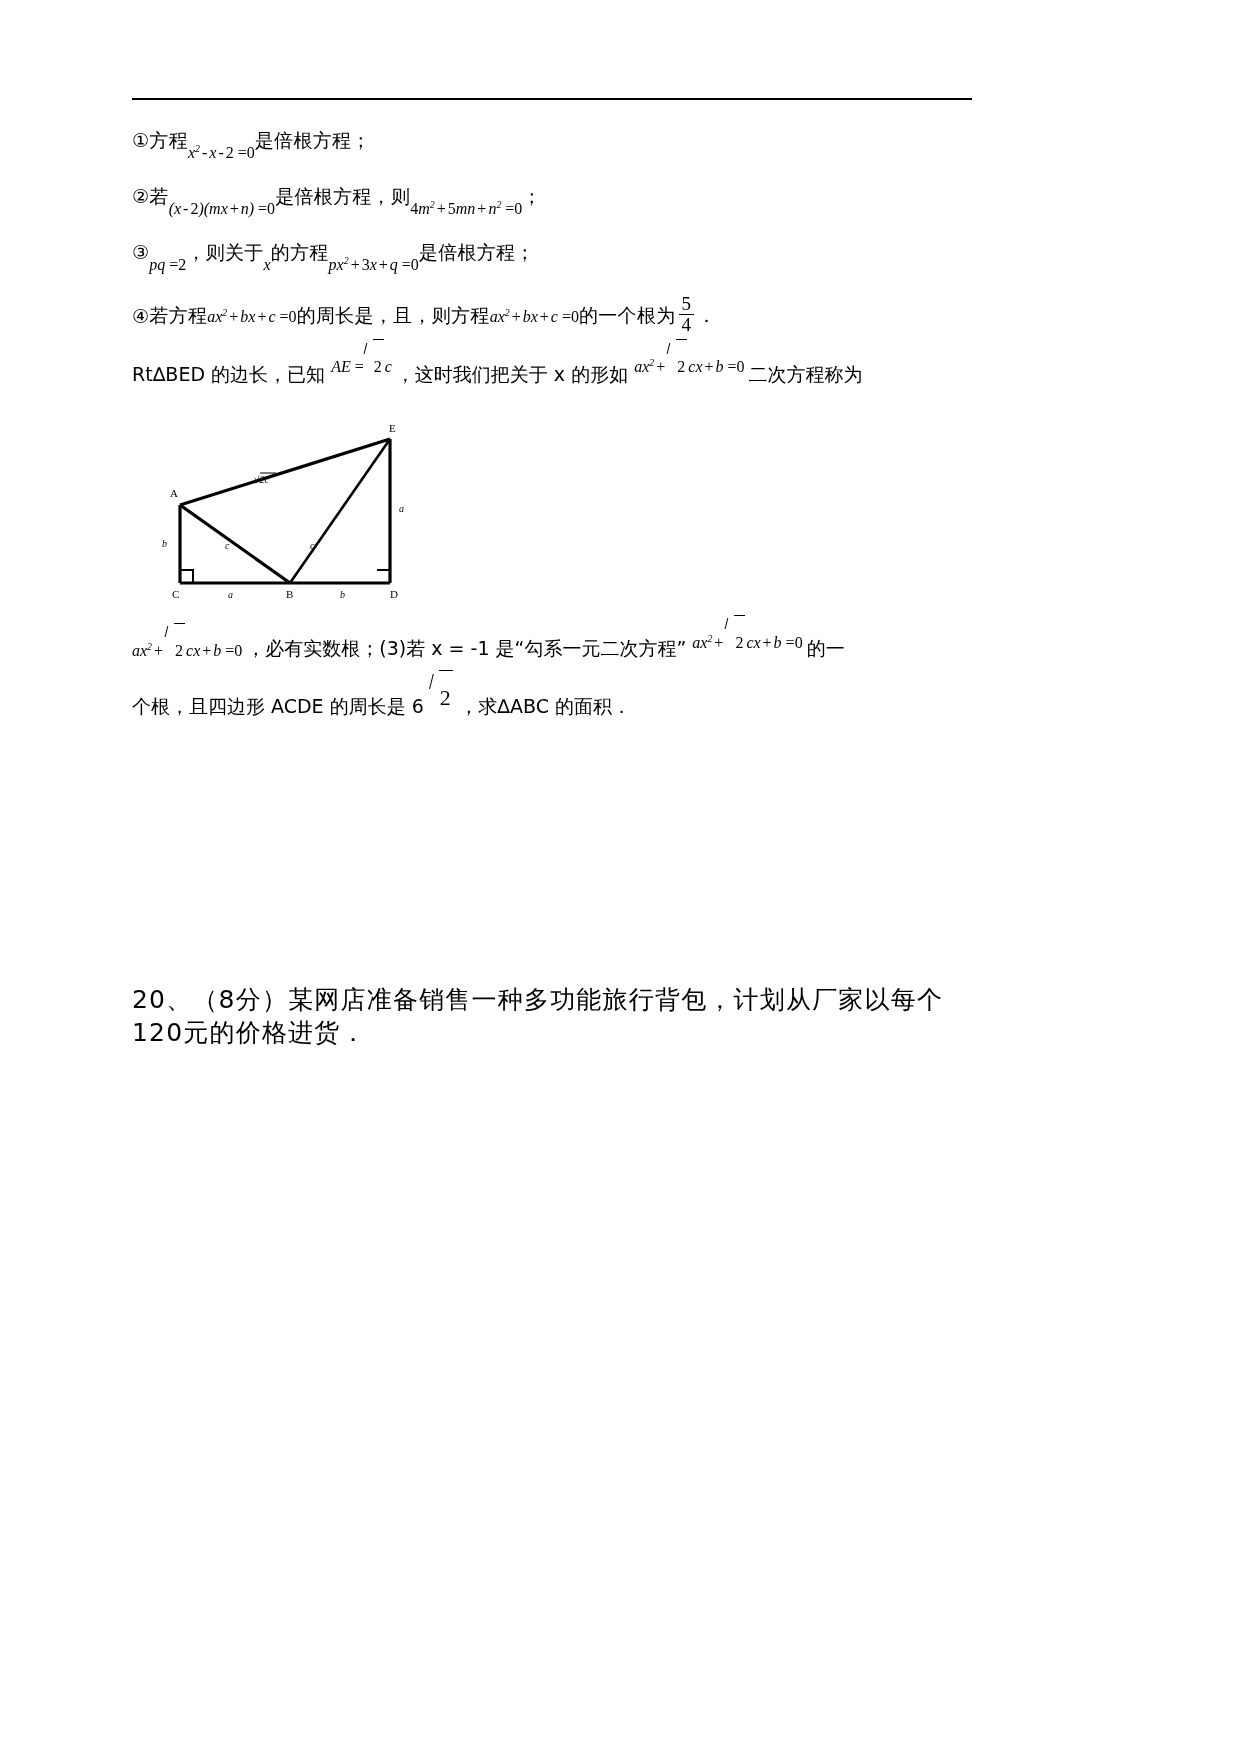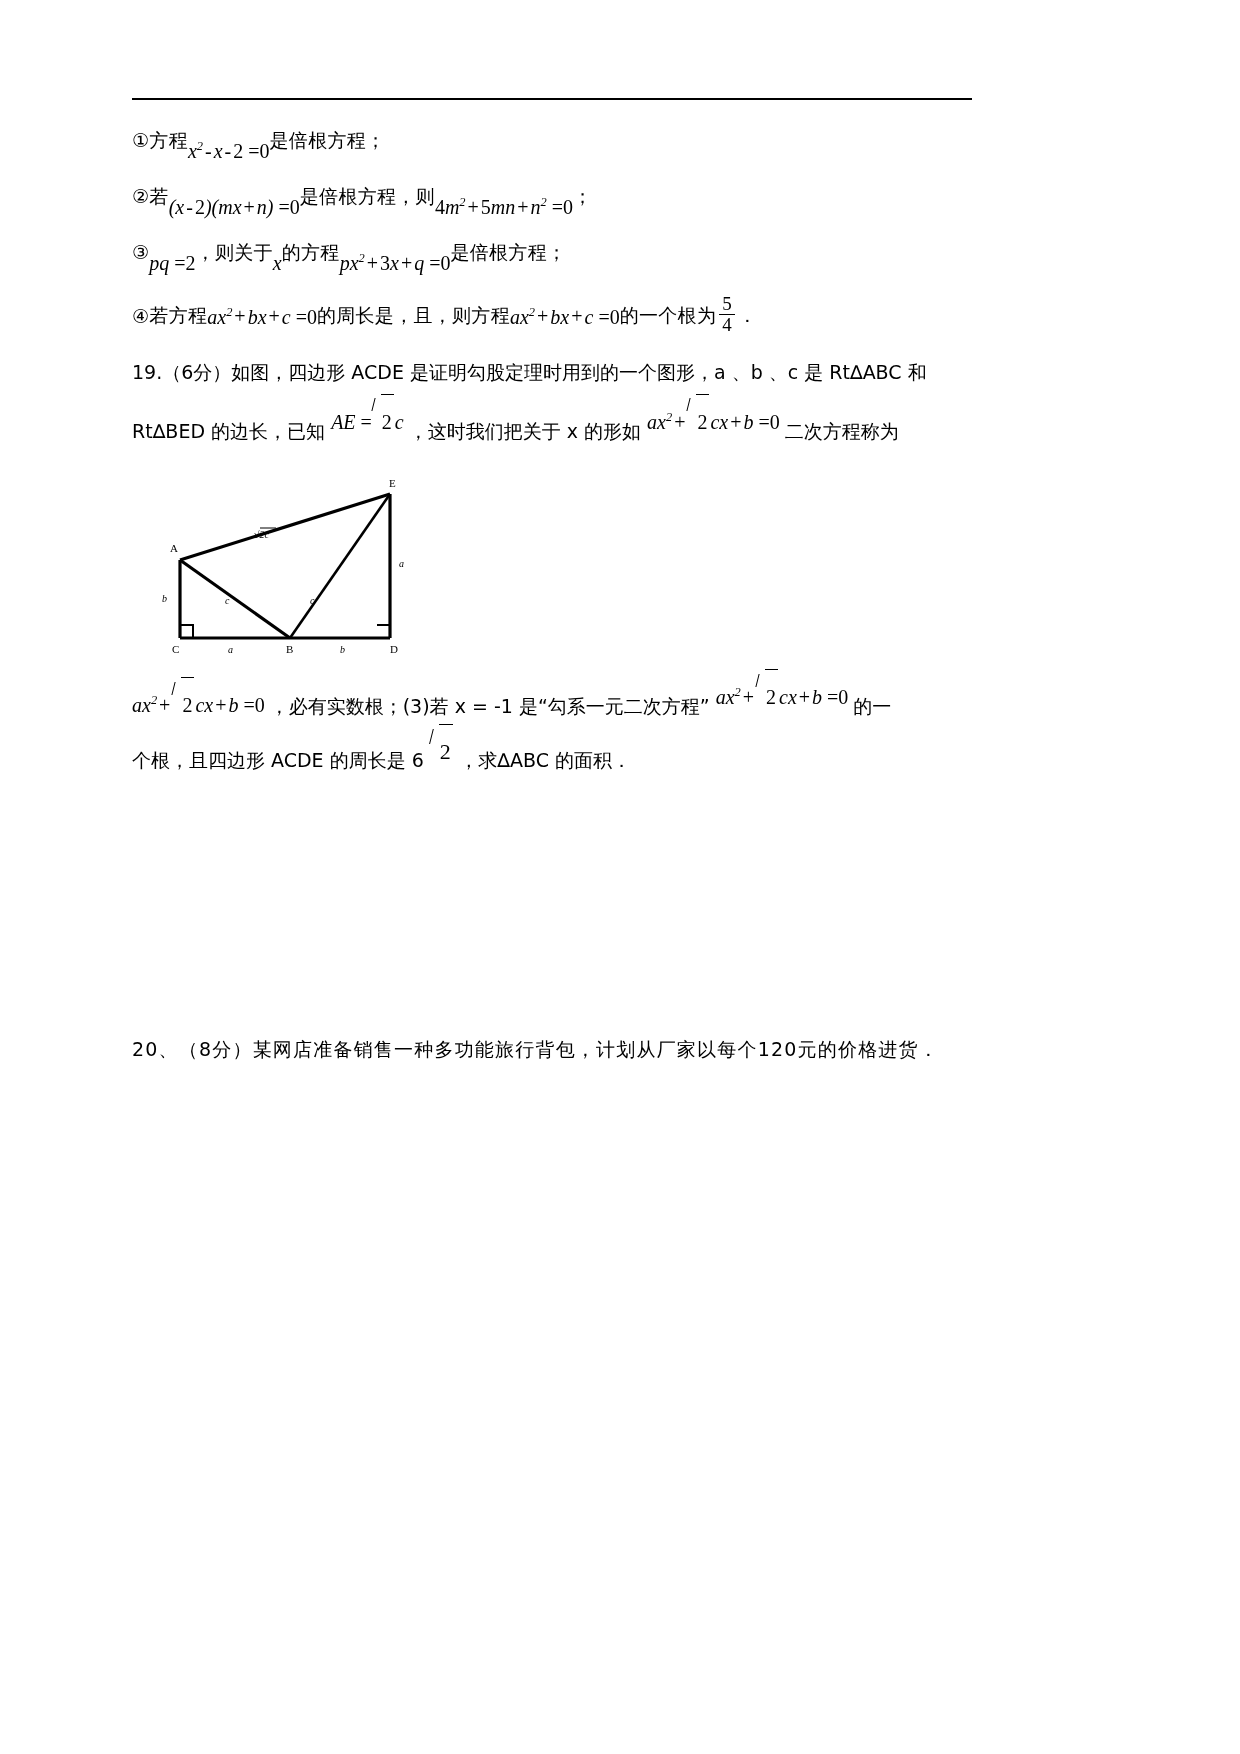--- a/index.html
+++ b/index.html
@@ -38,21 +38,21 @@
   }
   .cn {
     font-family: "DejaVu Sans", "Liberation Sans", sans-serif;
     font-size: 19px;
     letter-spacing: 0.3px;
   }
   
   .math {
     font-family: "Liberation Serif", "DejaVu Serif", serif;
     font-style: italic;
-    font-size: 20px;
+    font-size: 16px;
     white-space: nowrap;
   }
   .math .num, .math .op, .math .eq {
     font-style: normal;
   }
   .math .op { padding: 0 2px; }
   sup.exp {
     font-size: 0.62em;
     vertical-align: super;
     font-style: italic;
@@ -142,21 +142,21 @@
     fill: #000;
   }
   .fig-side {
     font-family: "Liberation Serif", "DejaVu Serif", serif;
     font-size: 10px;
     font-style: italic;
     fill: #000;
   }
   .p20 {
     font-family: "DejaVu Sans", "Liberation Sans", sans-serif;
-    font-size: 19px;
+    font-size: 25px;
     letter-spacing: 1.2px;
   }
   .spacer-big { height: 250px; }
 </style>
 </head>
 <body>
 
 <div class="page">
 
   <div class="top-rule"></div>
@@ -221,23 +221,20 @@
           <span class="n">5</span>
           <span class="d">4</span>
         </span>
         <span class="cn">．</span>
       </div>
     </div>
 
 
     <div>
 
-      <div class="q-line">
-        <span>19.</span><span>（6分）</span><span>如图，四边形 ACDE 是证明勾股定理时用到的一个图形，a 、b 、c 是 Rt∆ABC 和</span>
-      </div>
 
       <div class="q-line">
         <span>Rt∆BED 的边长，已知</span>
         <span class="math" style="position:relative; top:-9px;">
           <i>AE</i><span class="eq"> =</span><span class="sqrt"><span class="rad"><span style="font-style:normal;">2</span></span></span><i>c</i>
         </span>
         <span>，这时我们把关于 x 的形如</span>
         <span class="math" style="position:relative; top:-9px;margin-top:17px;">
           <i>ax</i><sup class="exp">2</sup><span class="op">+</span><span class="sqrt"><span class="rad"><span style="font-style:normal;">2</span></span></span><i>cx</i><span class="op">+</span><i>b</i><span class="eq"> =0</span>
         </span>

